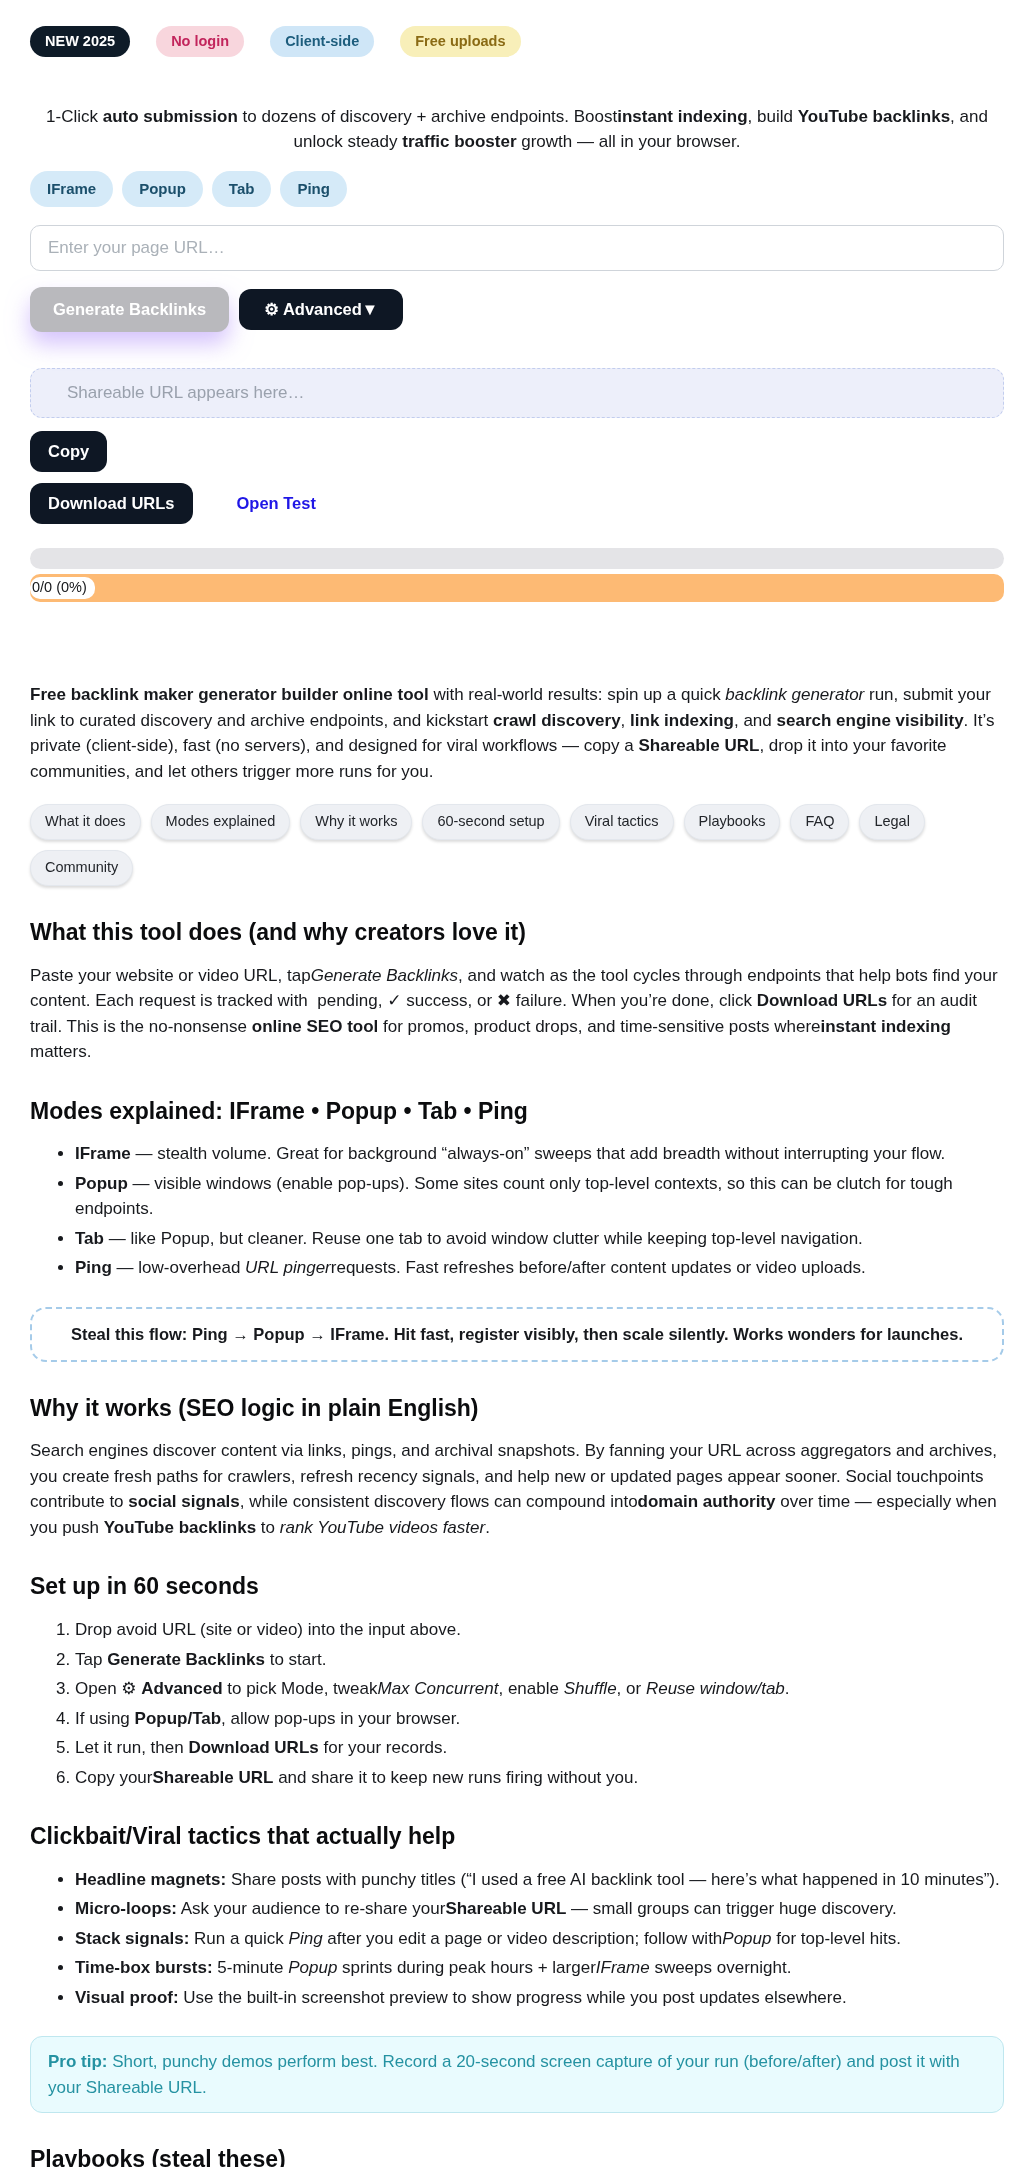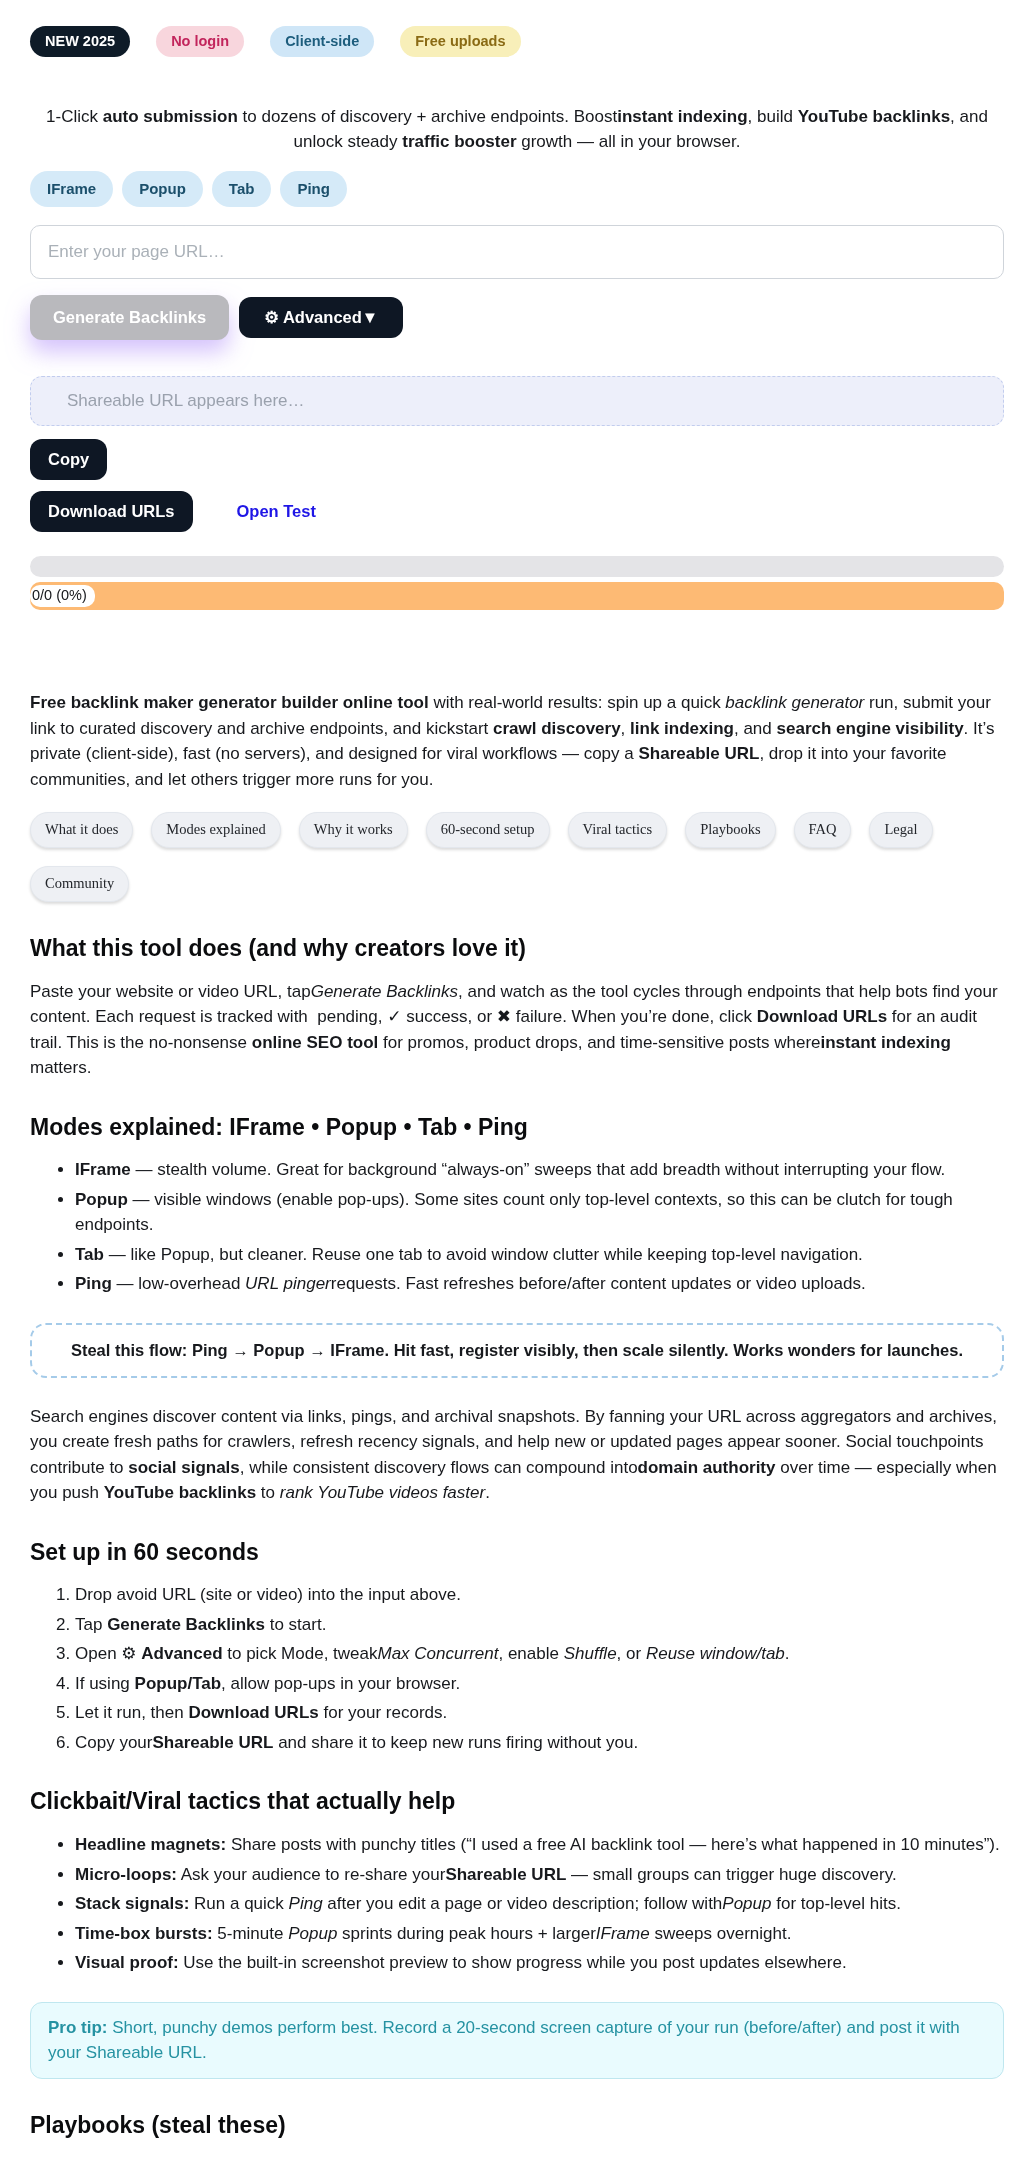--- a/index.html
+++ b/index.html
@@ -11,40 +11,40 @@
   .badge{display:inline-block;padding:6px 15px;border-radius:999px;font-weight:bold;font-size:14.5px;line-height:1.3;}
   .badge-dark{background:#0e1b28;color:#ffffff;}
   .badge-pink{background:#f8d6dd;color:#c2255c;}
   .badge-blue{background:#cfe6f7;color:#1d5d7d;}
   .badge-yellow{background:#f8efb9;color:#8a6a14;}
 
   
   .intro{text-align:center;margin:47px 10px 12px;}
   .chip-row{display:flex;gap:9px;margin:16px 0 0;}
   .mode-chip{background:#d5eaf8;color:#1b4f6b;font-weight:bold;font-size:15px;padding:7px 17px;border-radius:999px;cursor:pointer;}
-  .url-input{display:block;width:100%;box-sizing:border-box;height:54px;margin-top:18px;border:1px solid #cfd4da;border-radius:10px;padding:0 17px;font-size:17px;font-family:inherit;color:#333;background:#fff;outline:none;}
+  .url-input{display:block;width:100%;box-sizing:border-box;height:46px;margin-top:18px;border:1px solid #cfd4da;border-radius:10px;padding:0 17px;font-size:17px;font-family:inherit;color:#333;background:#fff;outline:none;}
   .url-input::placeholder{color:#aab1b8;}
   .btn-row{display:flex;align-items:center;gap:10px;margin-top:16px;}
   .btn{border:none;cursor:pointer;font-family:inherit;font-weight:bold;color:#fff;border-radius:12px;}
   .btn-generate{background:#b9b9bd;font-size:16.5px;padding:13px 23px;box-shadow:0 12px 22px rgba(178,146,250,0.55);}
   .btn-advanced{background:#0e1724;font-size:16.5px;padding:9px 25px;display:flex;flex-direction:row;align-items:center;line-height:1.4;}
   .share-input{display:block;width:100%;box-sizing:border-box;height:50px;margin-top:36px;background:#edeffa;border:1px dashed #c2cdee;border-radius:12px;padding:0 36px;font-size:17px;font-family:inherit;color:#444;outline:none;}
   .share-input::placeholder{color:#9aa1ad;}
   .copy-row{margin-top:13px;}
   .btn-dark{background:#0e1724;font-size:16.5px;padding:11px 18px;}
   .dl-row{margin-top:11px;display:flex;align-items:center;gap:44px;}
   .open-test{color:#1f16e6;font-weight:bold;font-size:16.5px;text-decoration:none;}
   .progress-track{margin-top:24px;height:21px;background:#e4e4e7;border-radius:11px;overflow:hidden;}
   .progress-fill{height:100%;width:0%;background:#0e1724;border-radius:11px;}
   .status-row{margin-top:5px;height:28px;background:#fdba74;border-radius:10px;display:flex;align-items:center;padding:0 2px 0 0;}
   .status-text{font-size:14.5px;color:#15171a;background:#ffffff;padding:0 8px 0 2px;border-radius:10px;white-space:nowrap;}
 
   
   .summary{margin:80px 0 18px;}
-  .nav-row{display:flex;flex-wrap:wrap;gap:18px;margin:20px 0 8px;font-family:Liberation Serif, serif;}
+  .nav-row{display:flex;flex-wrap:wrap;gap:10px;margin:20px 0 8px;}
   .nav-chip{background:#eef0f4;border:1px solid #e3e7ed;box-shadow:0 2px 3px rgba(0,0,0,0.14);border-radius:999px;padding:6px 14px;font-size:14.5px;color:#23262b;cursor:pointer;white-space:nowrap;}
   h2{font-size:23px;line-height:1.25;margin:32px 0 16px;color:#0b0c0e;}
   p{margin:15px 0;}
   ul,ol{margin:15px 0;padding-left:45px;}
   li{margin:4px 0;}
   .callout-flow{border:2px dashed #a5cbe9;border-radius:16px;padding:13px 20px;text-align:center;margin:26px 0;font-size:16.5px;}
   .callout-protip{background:#e9fbfe;border:1px solid #bfe7ef;border-radius:12px;padding:12px 17px;margin:26px 0;color:#2592a2;}
 </style>
 </head>
 <body>
@@ -117,20 +117,21 @@
 
   <h2>Modes explained: IFrame • Popup • Tab • Ping</h2>
   <ul>
     <li><b>IFrame</b> — stealth volume. Great for background “always-on” sweeps that add breadth without interrupting your flow.</li>
     <li><b>Popup</b> — visible windows (enable pop-ups). Some sites count only top-level contexts, so this can be clutch for tough endpoints.</li>
     <li><b>Tab</b> — like Popup, but cleaner. Reuse one tab to avoid window clutter while keeping top-level navigation.</li>
     <li><b>Ping</b> — low-overhead <i>URL pinger</i>requests. Fast refreshes before/after content updates or video uploads.</li>
   </ul>
   <div class="callout-flow"><b>Steal this flow: Ping → Popup → IFrame. Hit fast, register visibly, then scale silently. Works wonders for launches.</b></div>
 
+  <h2>Why it works (SEO logic in plain English)</h2>
   <p>Search engines discover content via links, pings, and archival snapshots. By fanning your URL across aggregators and archives, you create fresh paths for crawlers, refresh recency signals, and help new or updated pages appear sooner. Social touchpoints contribute to <b>social signals</b>, while consistent discovery flows can compound into<b>domain authority</b> over time — especially when you push <b>YouTube backlinks</b> to <i>rank YouTube videos faster</i>.</p>
 
   <h2>Set up in 60 seconds</h2>
   <ol>
     <li>Drop avoid URL (site or video) into the input above.</li>
     <li>Tap <b>Generate Backlinks</b> to start.</li>
     <li>Open ⚙ <b>Advanced</b> to pick Mode, tweak<i>Max Concurrent</i>, enable <i>Shuffle</i>, or <i>Reuse window/tab</i>.</li>
     <li>If using <b>Popup/Tab</b>, allow pop-ups in your browser.</li>
     <li>Let it run, then <b>Download URLs</b> for your records.</li>
     <li>Copy your<b>Shareable URL</b> and share it to keep new runs firing without you.</li>

